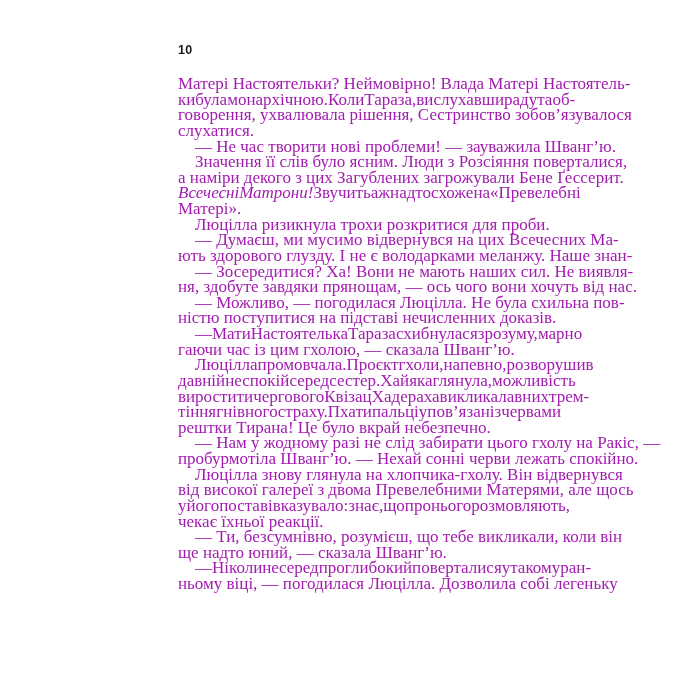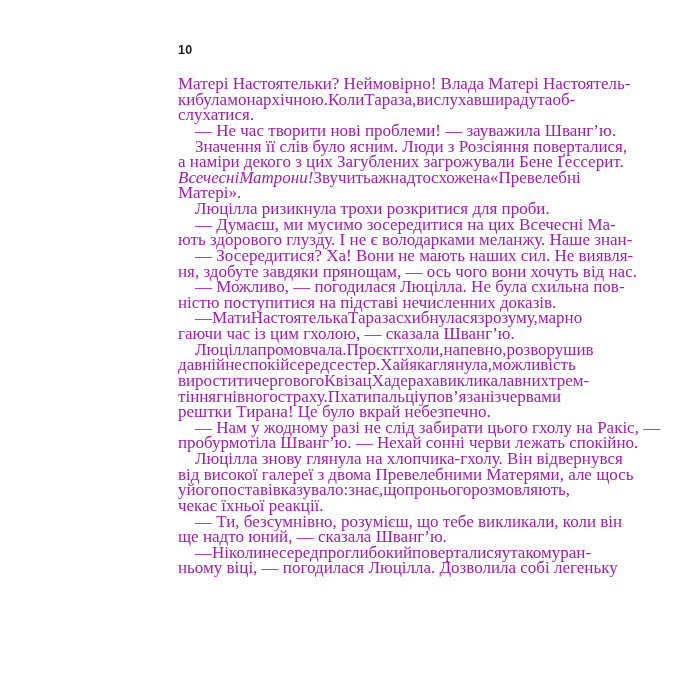--- a/index.html
+++ b/index.html
@@ -68,37 +68,38 @@
         <span class="w">ки</span>
         <span class="w">була</span>
         <span class="w">монархічною.</span>
         <span class="w">Коли</span>
         <span class="w">Тараза,</span>
         <span class="w">вислухавши</span>
         <span class="w">раду</span>
         <span class="w">та</span>
         <span class="w">об-</span>
       </div>
+      <div class="line">говорення, ухвалювала рішення, Сестринство зобов’язувалося</div>
       <div class="line">слухатися.</div>
       <div class="line ind">— Не час творити нові проблеми! — зауважила Шванг’ю.</div>
       <div class="line ind">Значення її слів було ясним. Люди з Розсіяння поверталися,</div>
       <div class="line">а наміри декого з цих Загублених загрожували Бене Ґессерит.</div>
       <div class="line just">
         <span class="w"><span class="it">Всечесні</span></span>
         <span class="w"><span class="it">Матрони!</span></span>
         <span class="w">Звучить</span>
         <span class="w">аж</span>
         <span class="w">надто</span>
         <span class="w">схоже</span>
         <span class="w">на</span>
         <span class="w">«Превелебні</span>
       </div>
       <div class="line">Матері».</div>
       <div class="line ind">Люцілла ризикнула трохи розкритися для проби.</div>
-      <div class="line ind">— Думаєш, ми мусимо зосередитися на цих Всечесні Ма-</div>
+      <div class="line ind">— Думаєш, ми мусимо відвернувся на цих Всечесних Ма-</div>
       <div class="line">ють здорового глузду. І не є володарками меланжу. Наше знан-</div>
       <div class="line ind">— Зосередитися? Ха! Вони не мають наших сил. Не виявля-</div>
       <div class="line">ня, здобуте завдяки прянощам, — ось чого вони хочуть від нас.</div>
       <div class="line ind">— Можливо, — погодилася Люцілла. Не була схильна пов-</div>
       <div class="line">ністю поступитися на підставі нечисленних доказів.</div>
       <div class="line ind just">
         <span class="w">—</span>
         <span class="w">Мати</span>
         <span class="w">Настоятелька</span>
         <span class="w">Тараза</span>

